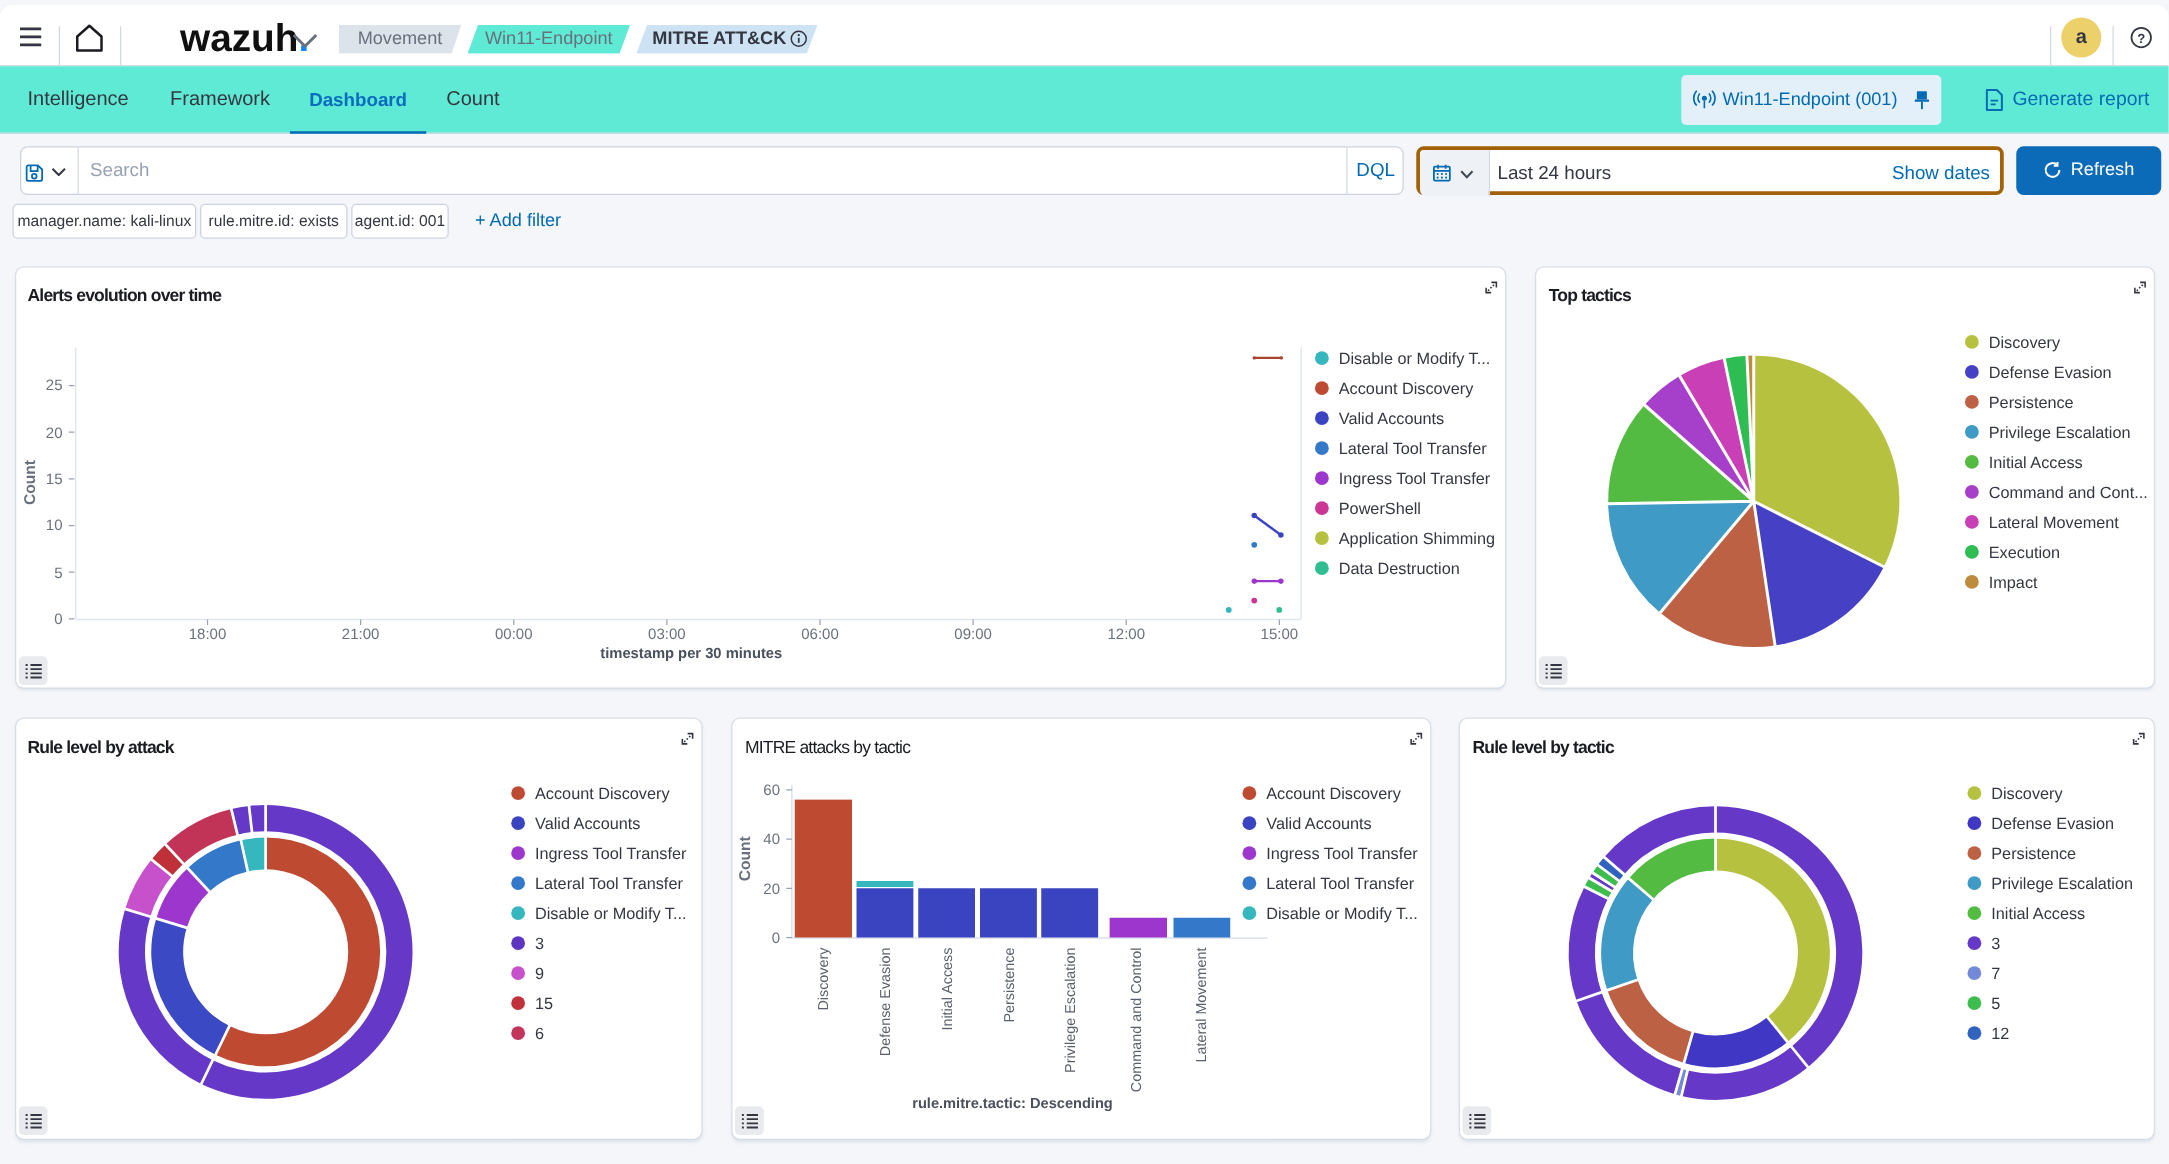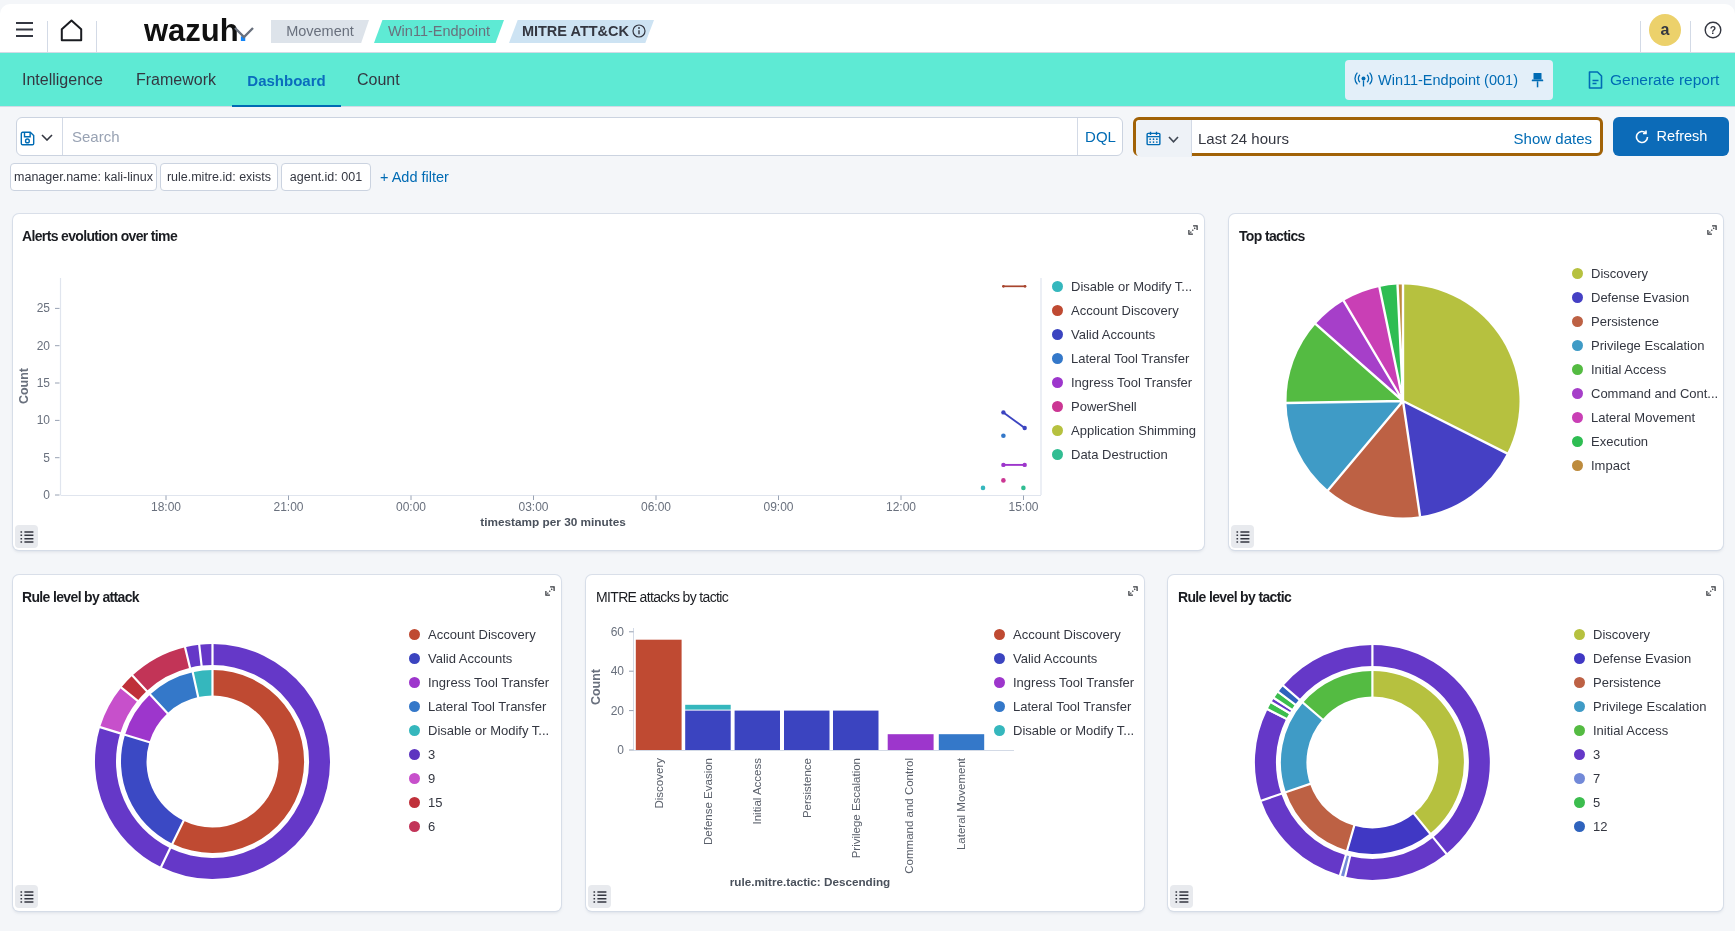--- a/index.html
+++ b/index.html
@@ -146,21 +146,21 @@
   <div class="abs" style="right:8px;top:0;height:37px;line-height:37px;font-size:15px;color:#006bb4;">Show dates</div>
 </div>
 <div id="refresh">
   <svg style="vertical-align:-2.5px;margin-right:8px;" width="14" height="14" viewBox="0 0 14 14">
     <path d="M12.5 7a5.5 5.5 0 1 1-1.6-3.9" fill="none" stroke="#fff" stroke-width="1.6"></path>
     <path d="M11 0.5v3h-3" fill="none" stroke="#fff" stroke-width="1.6"></path>
   </svg>Refresh</div>
 
 <div class="pill" style="left:10px;width:147px;">manager.name: kali-linux</div>
 <div class="pill" style="left:160px;width:118px;">rule.mitre.id: exists</div>
-<div class="pill" style="left:281px;width:90px;">agent.id: 001</div>
+<div class="pill" style="left:281px;width:78px;">agent.id: 001</div>
 <div class="abs" style="left:380px;top:163px;height:28px;line-height:28px;font-size:14.5px;color:#006bb4;">+ Add filter</div>
 
 <div class="panel" id="p1" style="left:13px;top:214px;width:1191px;height:336px;"></div>
 <div class="panel" id="p2" style="left:1229px;top:214px;width:494px;height:336px;"></div>
 <div class="panel" id="p3" style="left:13px;top:575px;width:548px;height:336px;"></div>
 <div class="panel" id="p4" style="left:586px;top:575px;width:558px;height:336px;"></div>
 <div class="panel" id="p5" style="left:1168px;top:575px;width:555px;height:336px;"></div>
 
 <div class="abs" style="left:22px;top:228px;font-size:14px;font-weight:bold;letter-spacing:-0.65px;color:#1a1c21;">Alerts evolution over time</div>
 <svg class="abs" style="left:1186px;top:223px" width="14" height="14" viewBox="0 0 14 14">

